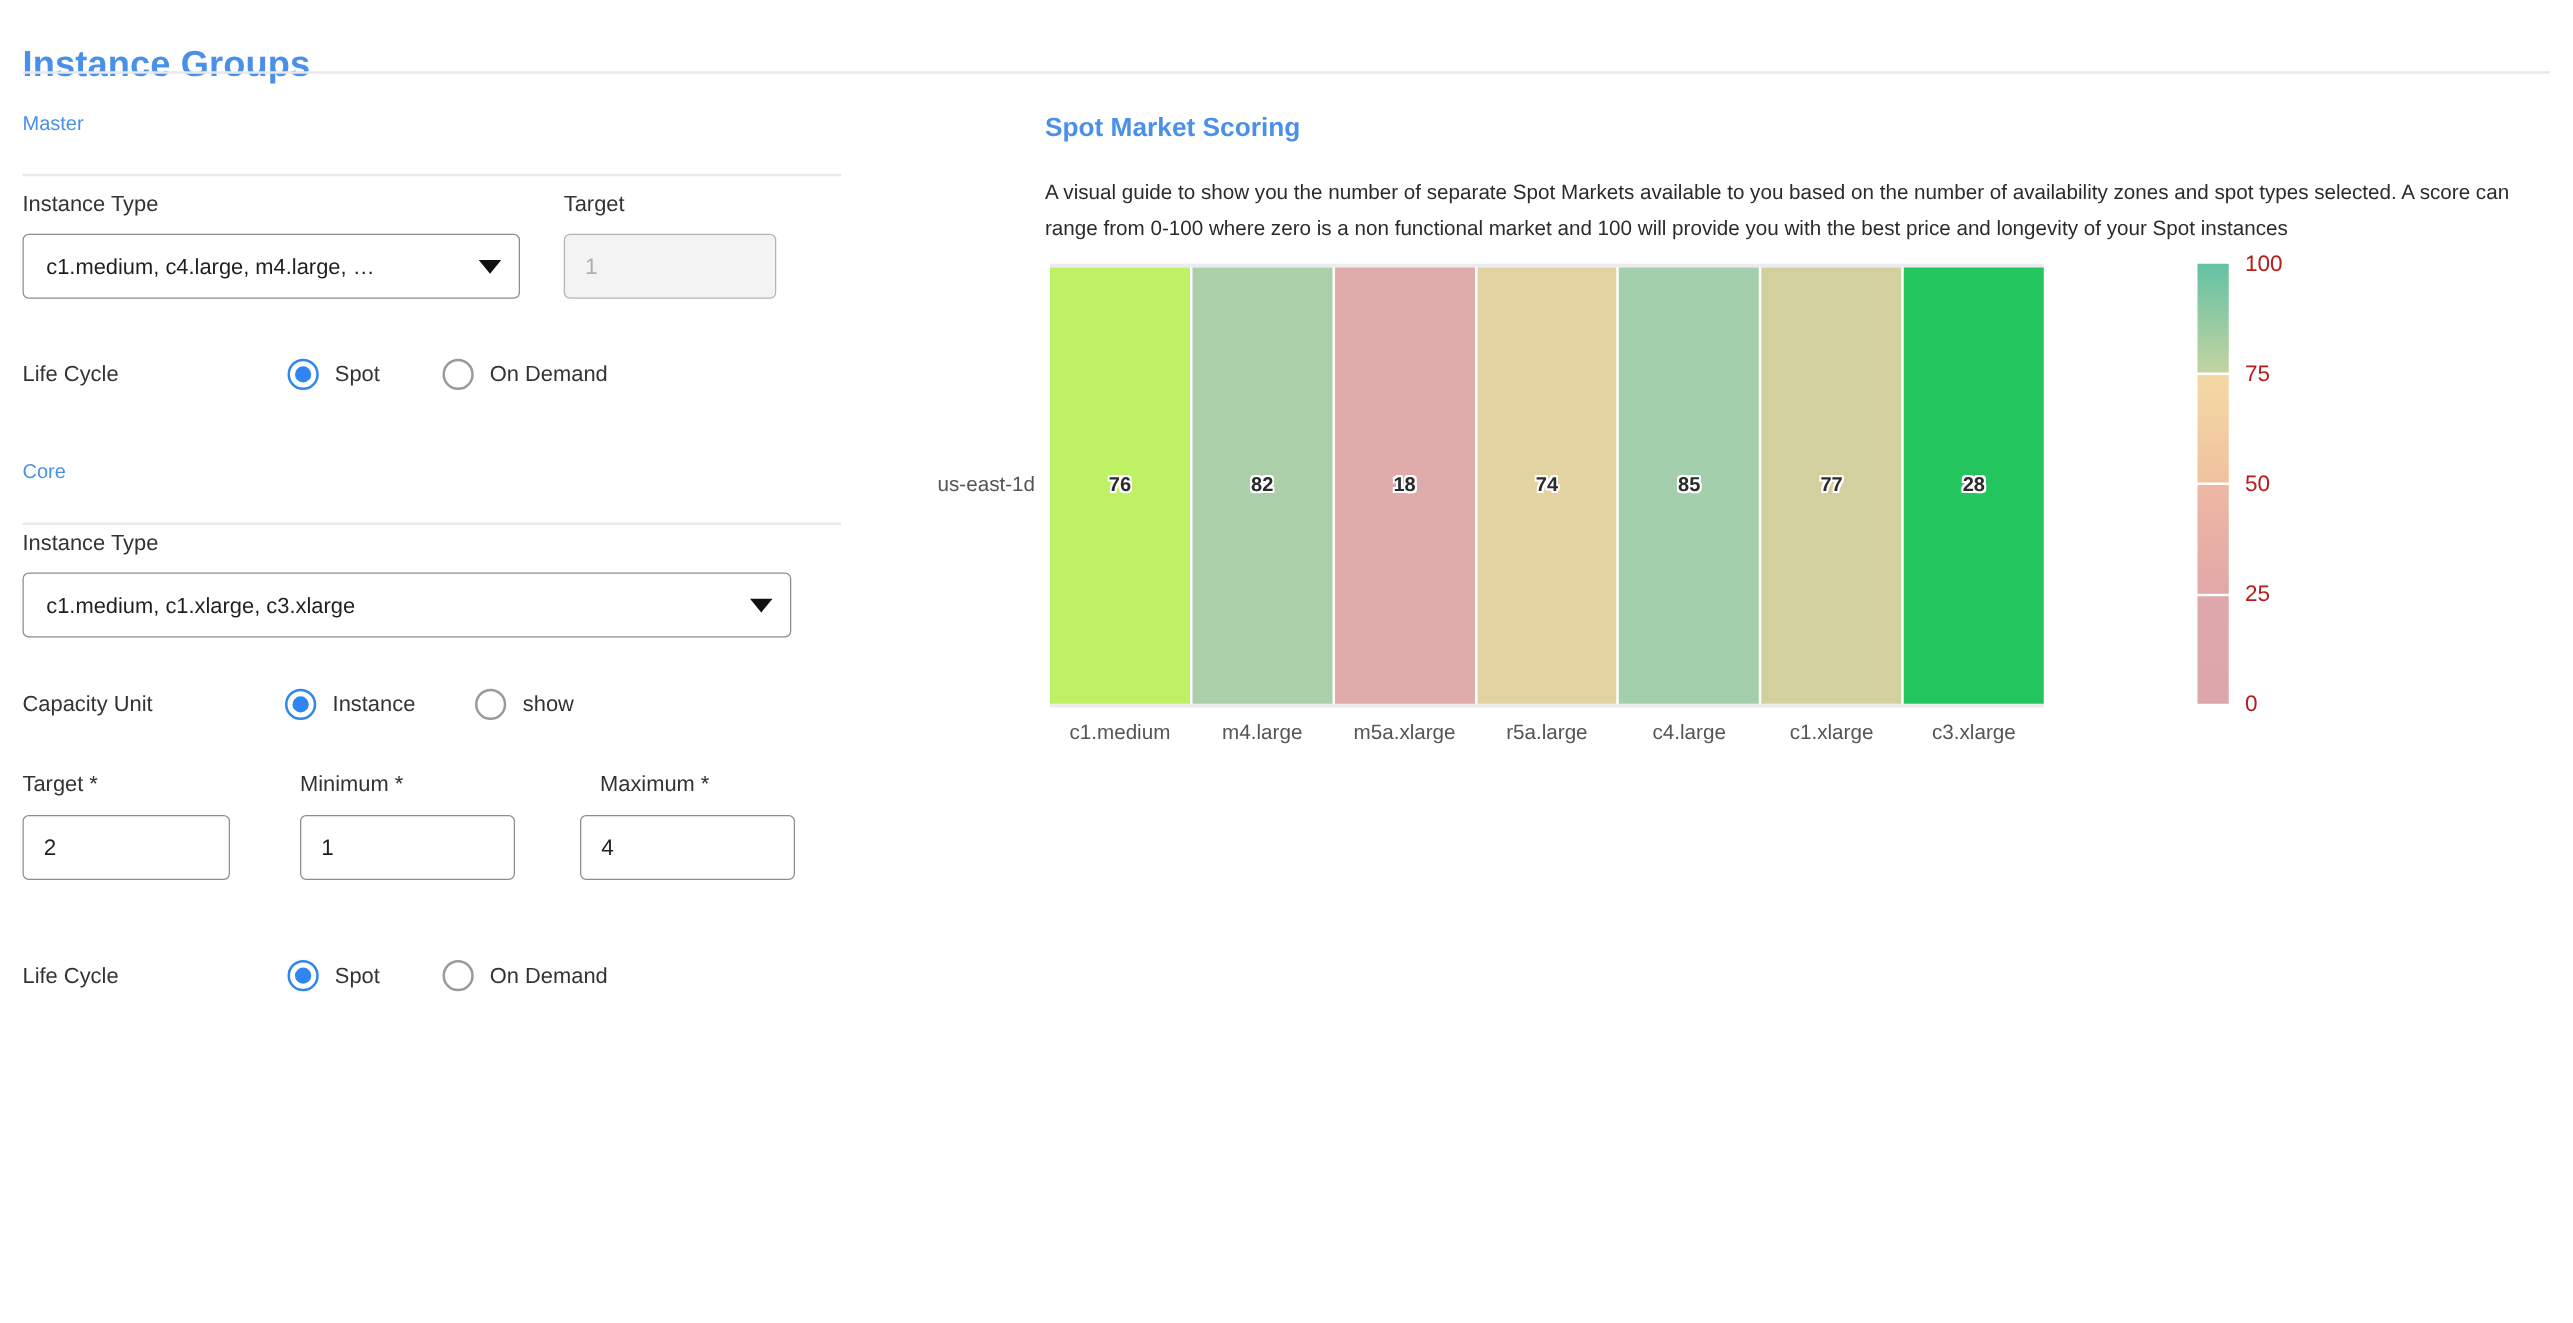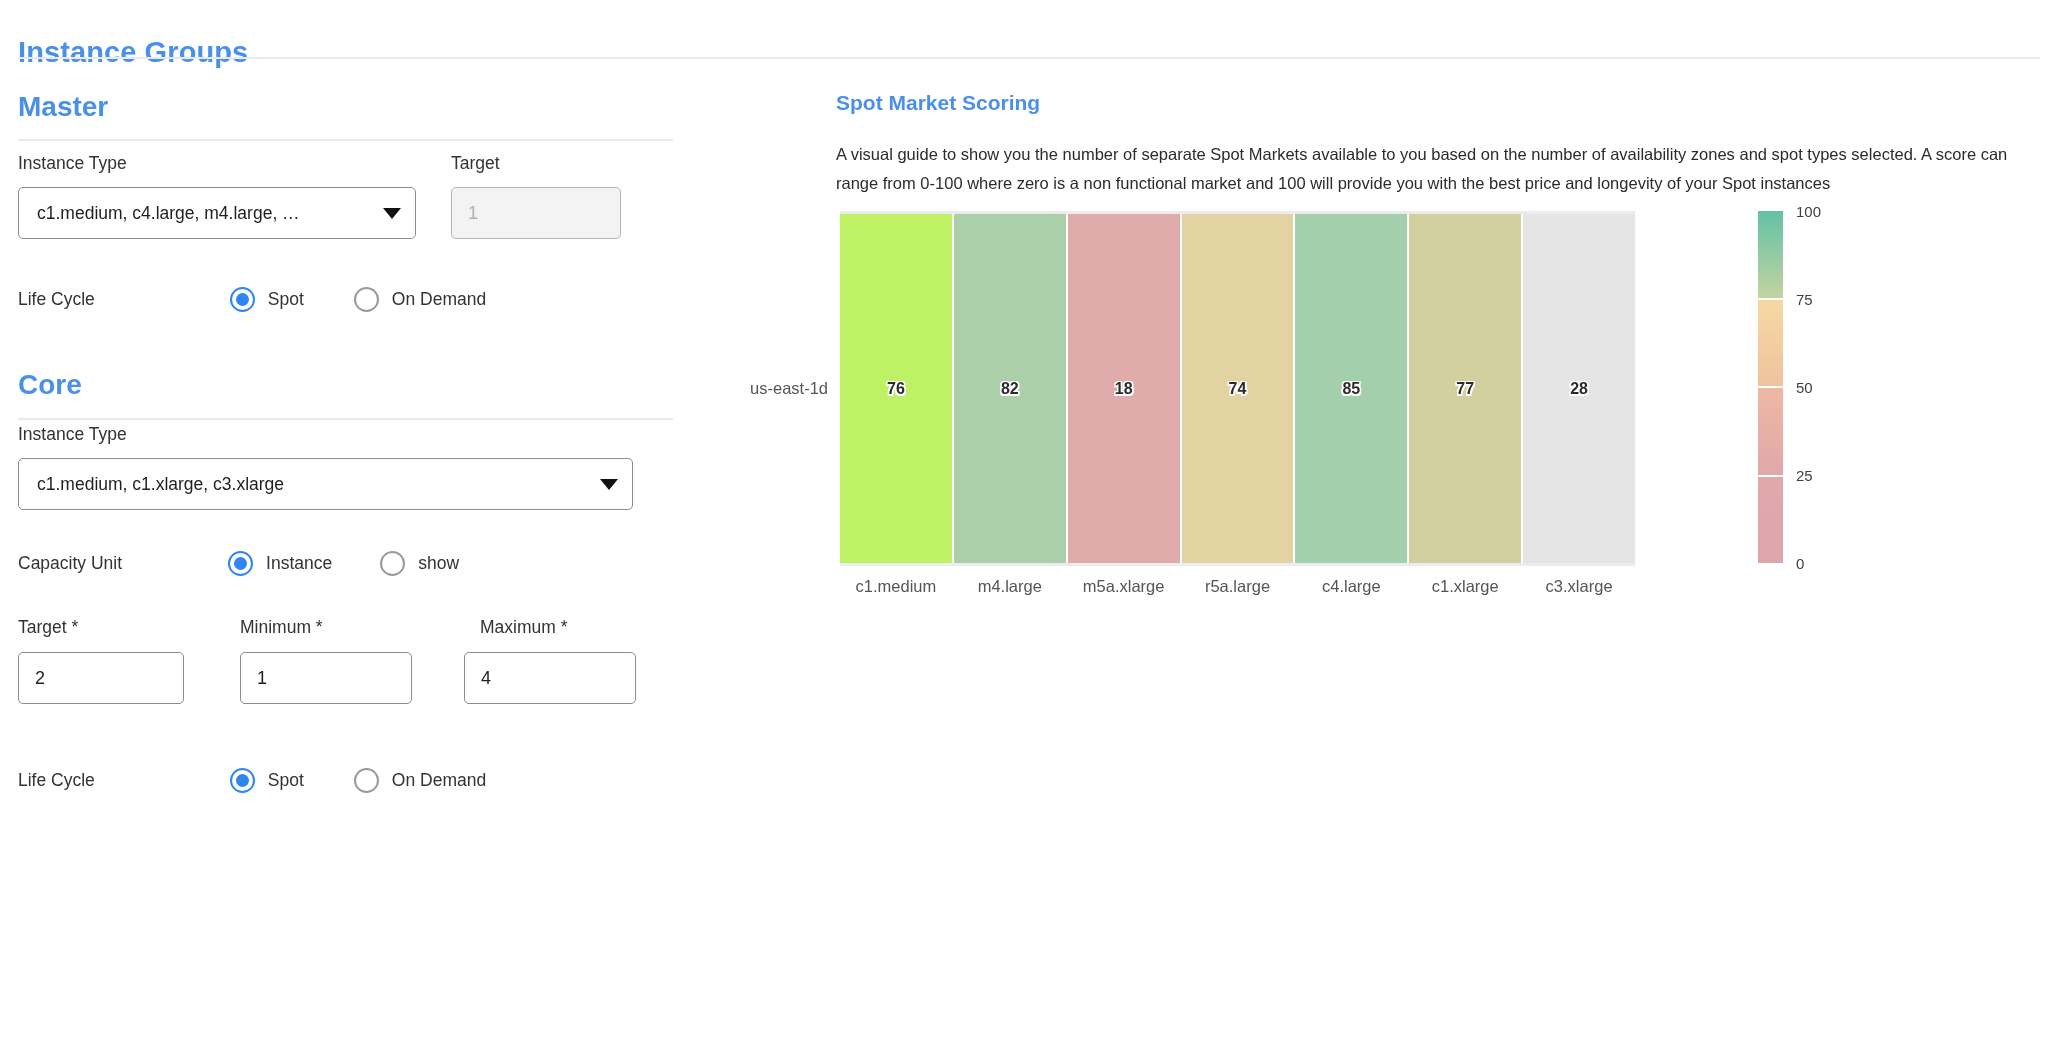--- a/index.html
+++ b/index.html
@@ -37,22 +37,22 @@
   }
   #right-col {
     position: absolute;
     left: 690px; top: 75px;
     width: 1368px; height: 983px;
   }
 
   
   .section-heading {
     position: absolute;
-    font-size: 28px;
-    font-weight: 700;
+    font-size: 16px;
+    font-weight: 400;
     color: #4a90e8;
   }
   .section-rule {
     position: absolute;
     left: 18px;
     width: 655px; height: 2px;
     background: #eaeaea;
   }
 
   
@@ -238,22 +238,22 @@
   }
   .legend-seg { width: 100%; }
   #legend-ticks {
     position: absolute;
     left: 38px; top: 0;
     width: 70px; height: 352px;
   }
   .legend-tick {
     position: absolute;
     left: 0;
-    font-size: 15px;
-    color: #404040;
+    font-size: 18px;
+    color: #b91c1c;
     transform: translateY(-50%);
   }
 </style>
 </head>
 <body>
 
 <div id="page-title">Instance Groups</div>
 <div id="title-rule"></div>
 
 <div id="left-col">
@@ -345,21 +345,21 @@
           </div>
           <div class="cell" style="background: rgb(227, 211, 163);">
             <span class="cell-label">74</span>
           </div>
           <div class="cell" style="background: rgb(163, 207, 172);">
             <span class="cell-label">85</span>
           </div>
           <div class="cell" style="background: rgb(211, 208, 159);">
             <span class="cell-label">77</span>
           </div>
-          <div class="cell" style="background: #e5e5e5;">
+          <div class="cell" style="background: #22c55e;">
             <span class="cell-label">28</span>
           </div>
         </div>
     </div>
 
     <div id="x-ticks">
         <div class="x-tick">c1.medium</div>
         <div class="x-tick">m4.large</div>
         <div class="x-tick">m5a.xlarge</div>
         <div class="x-tick">r5a.large</div>

